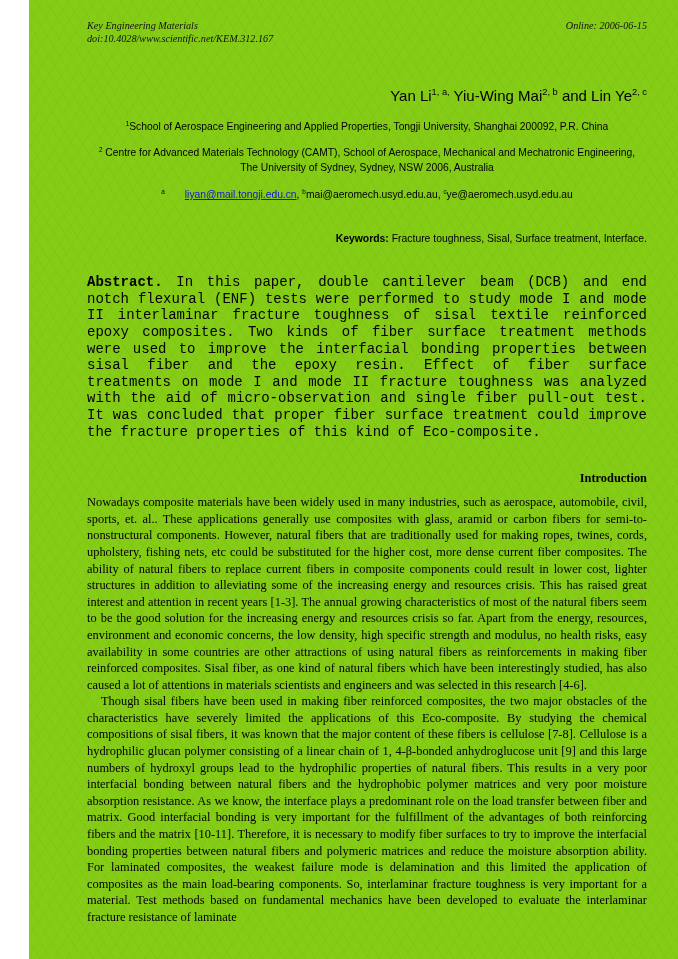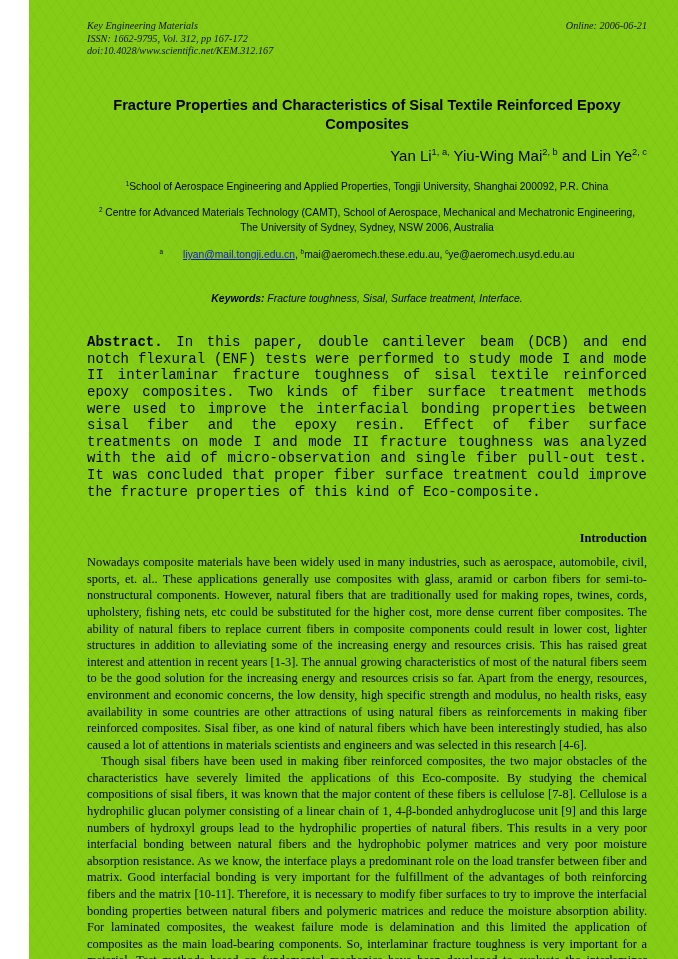--- a/index.html
+++ b/index.html
@@ -101,22 +101,21 @@
     text-decoration: underline;
     padding-left: 20px;
   }
 
   
   .keywords {
     font-family: "Liberation Sans", sans-serif;
     font-size: 10.4px;
     line-height: 14px;
     margin: 30px 0 0 0;
-    text-align: center;
-    font-style: italic;
+    text-align: right;
   }
   .keywords .kw-label { font-weight: bold; }
 
   
   .abstract {
     font-family: Liberation Mono, monospace;
     font-size: 14px;
     line-height: 16.6px;
     text-align: justify;
     text-justify: inter-word;
@@ -148,39 +147,34 @@
 </head>
 <body>
 
 <div class="page">
   <div class="watermark"></div>
 
   <div class="content">
 
     <div class="journal-header">
       <span class="jh-line">Key Engineering Materials</span>
-      <span class="jh-line">ISSN: 1662-9795, Vol. 312, pp 167-172</span>
       <span class="jh-line">doi:10.4028/www.scientific.net/KEM.312.167</span>
-      <span class="online">Online: 2006-06-21</span>
+      <span class="online">Online: 2006-06-15</span>
     </div>
 
-    <h1 class="title">
-      <span>Fracture Properties and Characteristics of Sisal Textile Reinforced</span>
-      <span>Epoxy Composites</span>
-    </h1>
 
     <div class="authors">
       <span>Yan Li</span><sup>1, a,</sup><span> Yiu-Wing Mai</span><sup>2, b</sup><span> and </span><span>Lin Ye</span><sup>2, c</sup>
     </div>
 
     <div class="affil"><sup>1</sup><span>School of Aerospace Engineering and Applied Properties, Tongji University, Shanghai 200092, P.R. China</span></div>
 
     <div class="affil second"><sup>2</sup><span> Centre for Advanced Materials Technology (CAMT), School of Aerospace, Mechanical and Mechatronic Engineering, The University of Sydney, Sydney, NSW 2006, Australia</span></div>
 
-    <div class="emails"><sup>a</sup><a href="#">liyan@mail.tongji.edu.cn</a><span>, </span><sup>b</sup><span>mai@aeromech.these.edu.au</span><span>, </span><sup>c</sup><span>ye@aeromech.usyd.edu.au</span></div>
+    <div class="emails"><sup>a</sup><a href="#">liyan@mail.tongji.edu.cn</a><span>, </span><sup>b</sup><span>mai@aeromech.usyd.edu.au</span><span>, </span><sup>c</sup><span>ye@aeromech.usyd.edu.au</span></div>
 
     <div class="keywords"><span class="kw-label">Keywords:</span><span> Fracture toughness, Sisal, Surface treatment, Interface.</span></div>
 
     <div class="abstract"><span class="ab-label">Abstract.</span><span> In this paper, double cantilever beam (DCB) and end notch flexural (ENF) tests were performed to study mode I and mode II interlaminar fracture toughness of sisal textile reinforced epoxy composites. Two kinds of fiber surface treatment methods were used to improve the interfacial bonding properties between sisal fiber and the epoxy resin. Effect of fiber surface treatments on mode I and mode II fracture toughness was analyzed with the aid of micro-observation and single fiber pull-out test. It was concluded that proper fiber surface treatment could improve the fracture properties of this kind of Eco-composite.</span></div>
 
     <div class="section-heading">Introduction</div>
 
     <p class="body-para">Nowadays composite materials have been widely used in many industries, such as aerospace, automobile, civil, sports, et. al.. These applications generally use composites with glass, aramid or carbon fibers for semi-to-nonstructural components.  However, natural fibers that are traditionally used for making ropes, twines, cords, upholstery, fishing nets, etc could be substituted for the higher cost, more dense current fiber composites. The ability of natural fibers to replace current fibers in composite components could result in lower cost, lighter structures in addition to alleviating some of the increasing energy and resources crisis. This has raised great interest and attention in recent years [1-3]. The annual growing characteristics of most of the natural fibers seem to be the good solution for the increasing energy and resources crisis so far. Apart from the energy, resources, environment and economic concerns, the low density, high specific strength and modulus, no health risks, easy availability in some countries are other attractions of using natural fibers as reinforcements in making fiber reinforced composites. Sisal fiber, as one kind of natural fibers which have been interestingly studied, has also caused a lot of attentions in materials scientists and engineers and was selected in this research [4-6].</p>
     <p class="body-para indent">Though sisal fibers have been used in making fiber reinforced composites, the two major obstacles of the characteristics have severely limited the applications of this Eco-composite. By studying the chemical compositions of sisal fibers, it was known that the major content of these fibers is cellulose [7-8]. Cellulose is a hydrophilic glucan polymer consisting of a linear chain of 1, 4-β-bonded anhydroglucose unit [9] and this large numbers of hydroxyl groups lead to the hydrophilic properties of natural fibers. This results in a very poor interfacial bonding between natural fibers and the hydrophobic polymer matrices and very poor moisture absorption resistance. As we know, the interface plays a predominant role on the load transfer between fiber and matrix. Good interfacial bonding is very important for the fulfillment of the advantages of both reinforcing fibers and the matrix [10-11]. Therefore, it is necessary to modify fiber surfaces to try to improve the interfacial bonding properties between natural fibers and polymeric matrices and reduce the moisture absorption ability. For laminated composites, the weakest failure mode is delamination and this limited the application of composites as the main load-bearing components. So, interlaminar fracture toughness is very important for a material. Test methods based on fundamental mechanics have been developed to evaluate the interlaminar fracture resistance of laminate</p>
 

